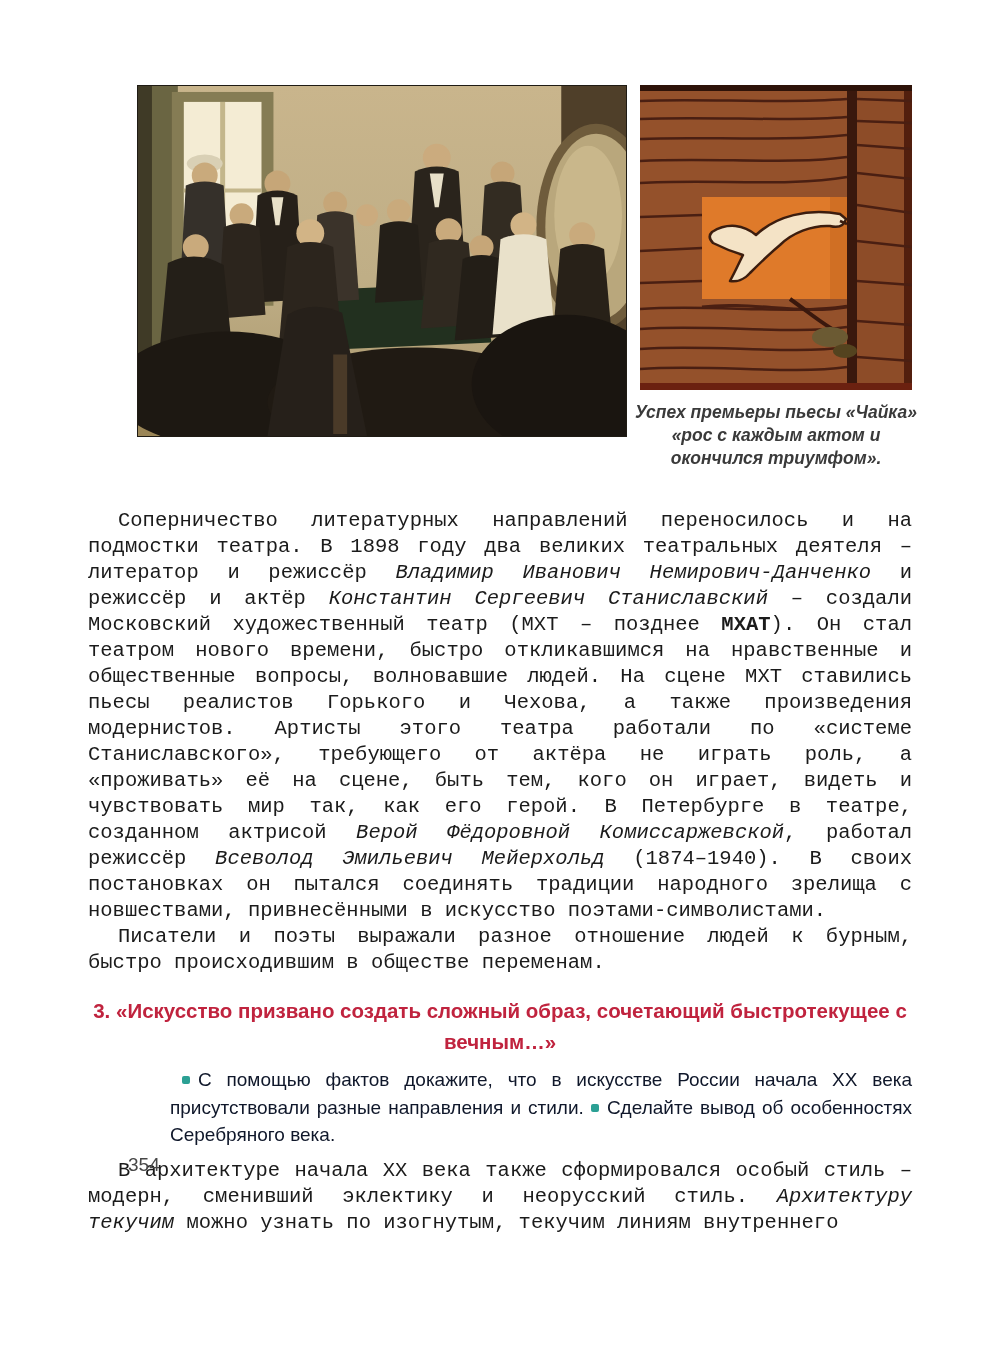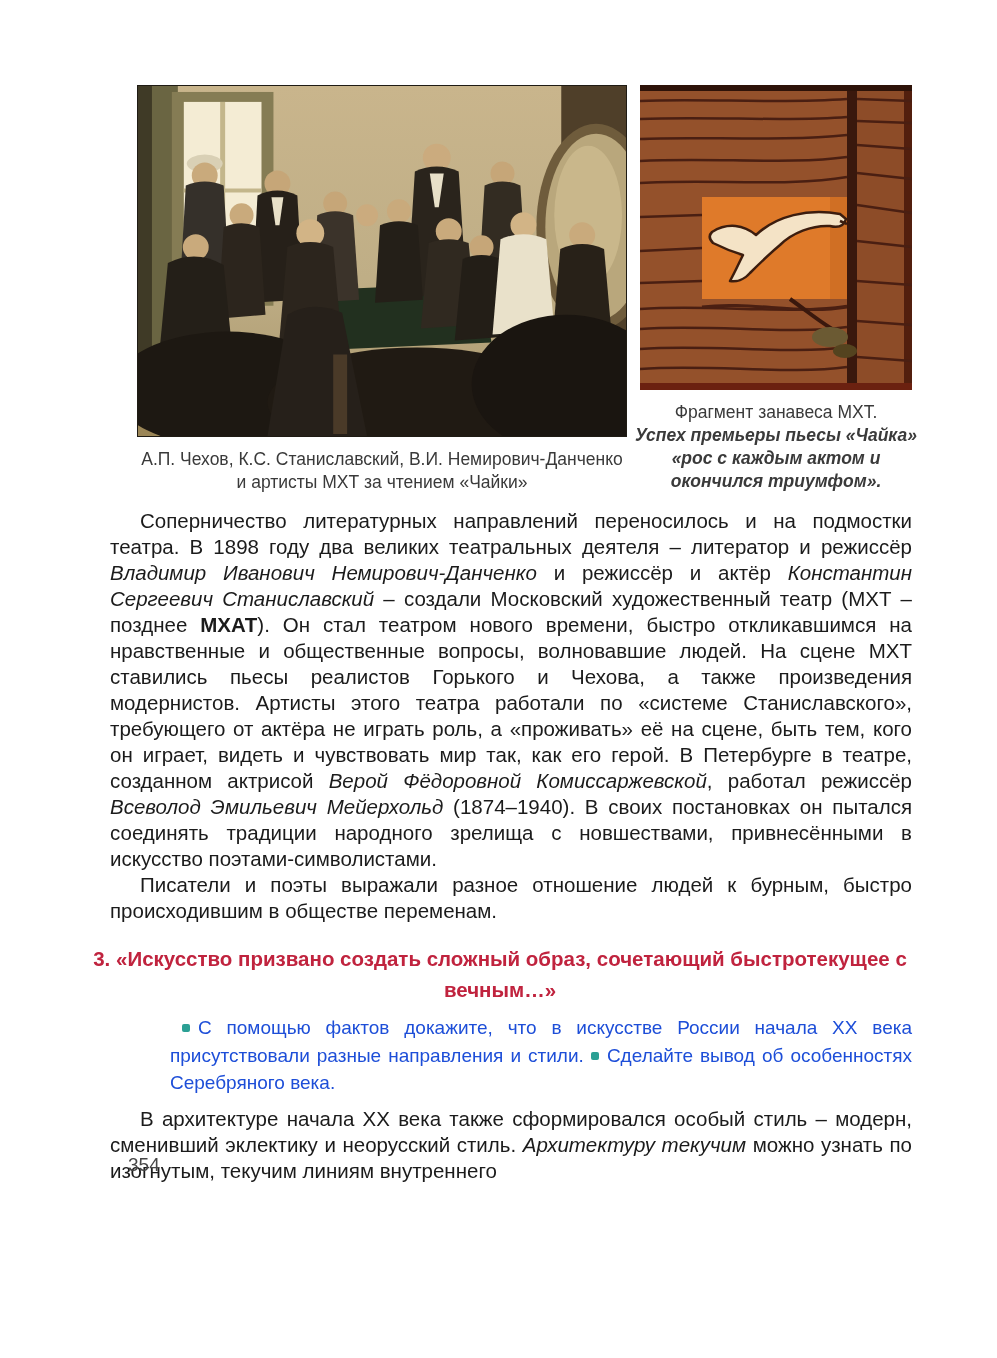--- a/index.html
+++ b/index.html
@@ -36,41 +36,40 @@
     text-align:center; color:#3a3a3a;
   }
   .fig-right .caption { margin-left:-12px; margin-right:-12px; }
   .caption .quote { font-style:italic;font-weight:bold; }
   
   .text-block {
     position:absolute; top:508px; left:88px; width:824px;
     color:#1b1b1b;
   }
   .para {
-    font-family:Liberation Sans, sans-serif;
+    font-family:Liberation Mono, monospace;
     font-size:20.5px; line-height:26px;
     text-align:justify;
-    margin-left:22px;
   }
   .para.indent { text-indent:30px; }
   .para em { font-style:italic; }
   .para strong { font-weight:bold; }
   .section-heading {
     margin:19px 0 9px 0;
     font-family:"Liberation Sans", sans-serif;
     font-weight:bold;
     font-size:20.5px; line-height:31px;
     color:#c0233e;
     text-align:center;
   }
   .task-block {
     margin:0 0 9px 82px;
     font-family:"Liberation Sans", sans-serif;
     font-size:19px; line-height:27.5px;
-    color:#1d4ed8;
+    color:#0f172a;
     text-align:justify;
     text-indent:12px;
   }
   .bullet {
     display:inline-block;
     width:8px; height:8px;
     border-radius:2px;
     background:#2ba094;
     margin-right:8px;
     vertical-align:2px;
@@ -151,21 +150,20 @@
           <circle cx="58" cy="162" r="13" fill="#c9aa7c"></circle>
           <path d="M30,178 Q58,164 86,180 L98,300 L18,305 Z" fill="#241f18"></path>
 
           <ellipse cx="90" cy="305" rx="115" ry="58" fill="#1d1812"></ellipse>
           <ellipse cx="280" cy="318" rx="150" ry="55" fill="#201a13"></ellipse>
           <ellipse cx="430" cy="300" rx="95" ry="70" fill="#1a1510"></ellipse>
           <path d="M150,230 Q175,215 205,228 L230,352 L130,352 Z" fill="#26201a"></path>
           <rect x="196" y="270" width="14" height="80" fill="#4a3a28"></rect>
         </svg>
       </div>
-      <figcaption class="caption">А.П. Чехов, К.С. Станиславский, В.И. Немирович-Данченко и артисты МХТ за чтением «Чайки»</figcaption>
     </figure>
 
     <figure class="fig-right">
       <div class="photo photo-right">
         <svg viewBox="0 0 272 305" preserveAspectRatio="none">
           <rect width="272" height="305" fill="#94512b"></rect>
           <rect x="217" width="47" height="305" fill="#8d4c28"></rect>
           <rect x="264" width="8" height="305" fill="#521f0e"></rect>
           <rect x="207" width="10" height="305" fill="#3a180d"></rect>
           <rect width="272" height="6" fill="#2e1309"></rect>
@@ -200,21 +198,20 @@
           <path d="M72,147 C88,137 104,140 116,150 C136,131 168,123 200,129 L206,134 C204,141 198,143 190,141 C172,140 152,148 140,160 C128,170 118,180 110,188 C104,195 96,197 90,196 C95,187 99,178 103,170 C93,167 81,162 73,158 C69,154 69,150 72,147 Z" fill="#f4e3c6" stroke="#3c1d0e" stroke-width="2.5" stroke-linejoin="round"></path>
           <path d="M200,136 L207,139" stroke="#3c1d0e" stroke-width="2.5"></path>
 
           <path d="M62,222 C110,216 160,230 207,222" stroke="#4a1f12" stroke-width="3" fill="none"></path>
           <path d="M150,214 C170,228 188,244 207,252" stroke="#3a180d" stroke-width="4" fill="none"></path>
           <ellipse cx="190" cy="252" rx="18" ry="10" fill="#6b5a33"></ellipse>
           <ellipse cx="205" cy="266" rx="12" ry="7" fill="#54431f"></ellipse>
         </svg>
       </div>
       <figcaption class="caption">
-        <div>Фрагмент занавеса МХТ.</div>
         <div class="quote">Успех премьеры пьесы «Чайка» «рос с каждым актом и окончился триумфом».</div>
       </figcaption>
     </figure>
   </div>
 
   <div class="text-block">
     <div class="para indent" id="para-1"><span>Соперничество литературных направлений переносилось и на подмостки театра. В 1898 году два великих театральных деятеля – литератор и режиссёр </span><em>Владимир Иванович Немирович-Данченко</em><span> и режиссёр и актёр </span><em>Константин Сергеевич Станиславский</em><span> – создали Московский художественный театр (МХТ – позднее </span><strong>МХАТ</strong><span>). Он стал театром нового времени, быстро откликавшимся на нравственные и общественные вопросы, волновавшие людей. На сцене МХТ ставились пьесы реалистов Горького и Чехова, а также произведения модернистов. Артисты этого театра работали по «системе Станиславского», требующего от актёра не играть роль, а «проживать» её на сцене, быть тем, кого он играет, видеть и чувствовать мир так, как его герой. В Петербурге в театре, созданном актрисой </span><em>Верой Фёдоровной Комиссаржевской</em><span>, работал режиссёр </span><em>Всеволод Эмильевич Мейерхольд</em><span> (1874–1940). В своих постановках он пытался соединять традиции народного зрелища с новшествами, привнесёнными в искусство поэтами-символистами.</span></div>
     <div class="para indent" id="para-2"><span>Писатели и поэты выражали разное отношение людей к бурным, быстро происходившим в обществе переменам.</span></div>
     <h3 class="section-heading">3. «Искусство призвано создать сложный образ, сочетающий быстротекущее с вечным…»</h3>
     <div class="task-block" id="task-block"><span class="bullet"></span><span>С помощью фактов докажите, что в искусстве России начала XX века присутствовали разные направления и стили.</span> <span class="bullet"></span><span>Сделайте вывод об особенностях Серебряного века.</span></div>

